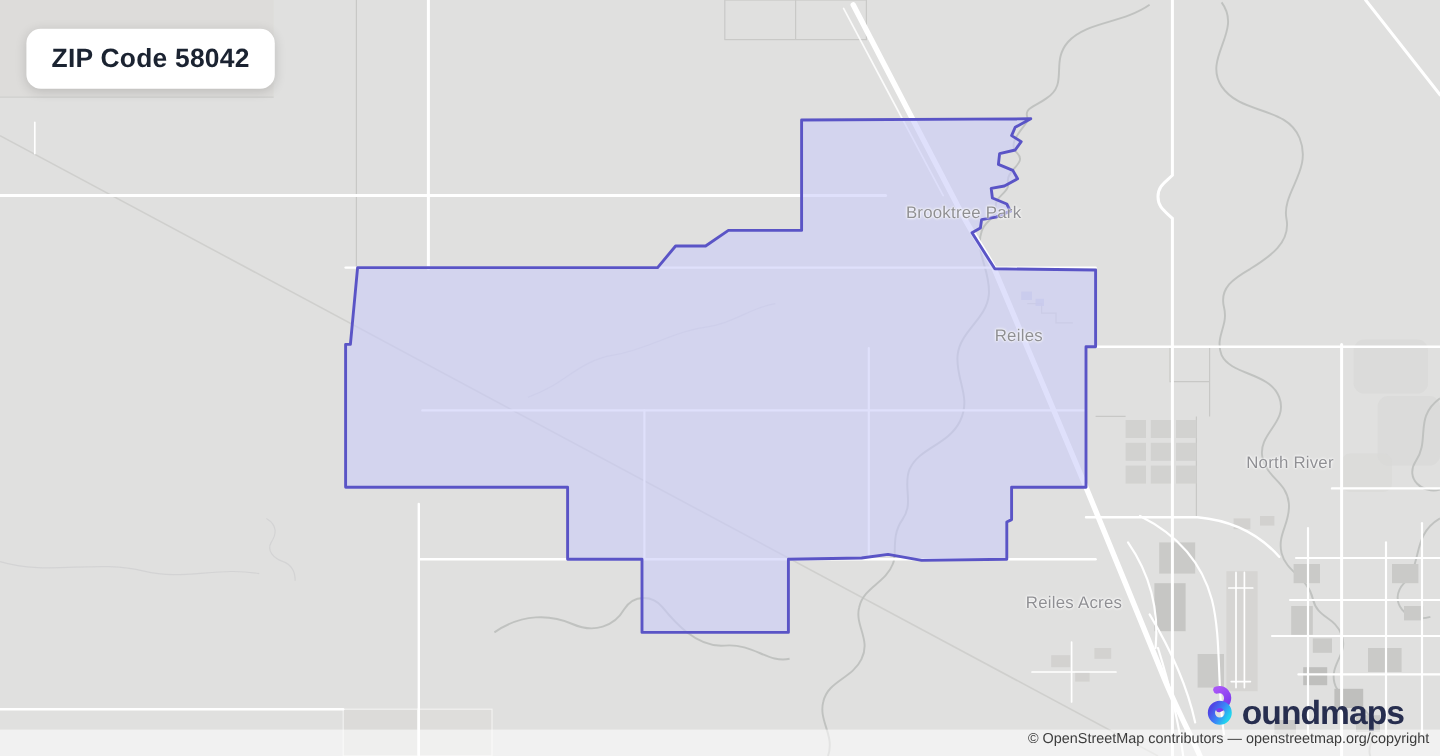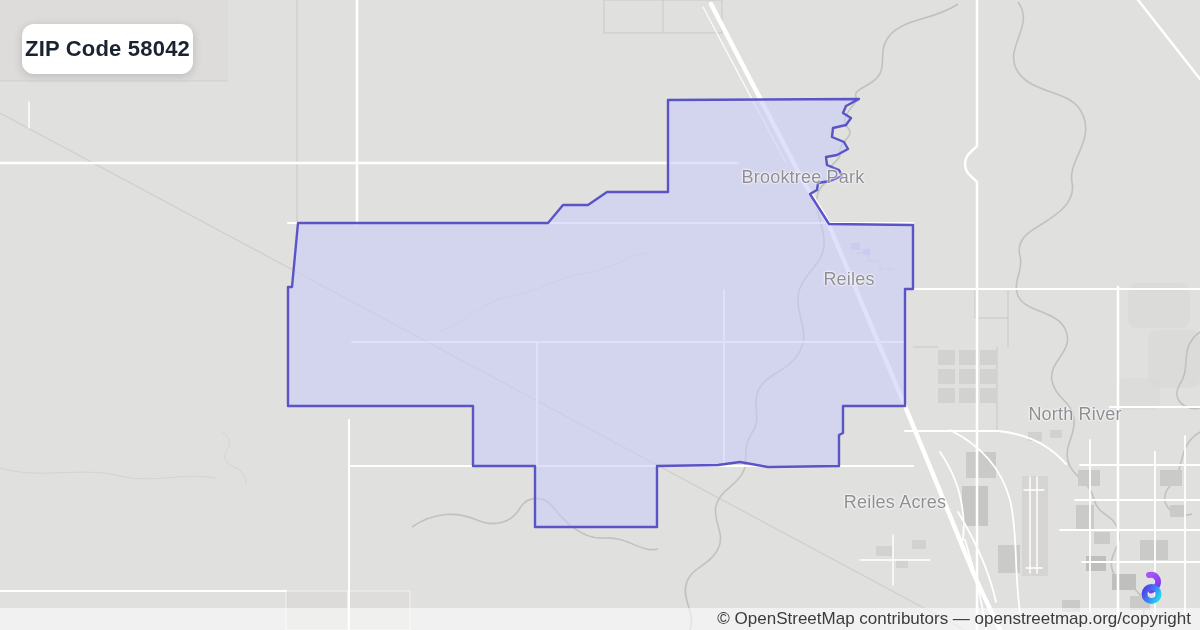--- a/index.html
+++ b/index.html
@@ -19,34 +19,34 @@
 
   .river{stroke:#bdbfbd;stroke-width:1.6;fill:none;opacity:.9}
   .creek{stroke:#cfcfd0;stroke-width:1;fill:none;opacity:.75}
   .rail{stroke:#cfcfcd;stroke-width:1.3}
   .gline{stroke:#c8c8c6;stroke-width:1;fill:none}
   .road{stroke:var(--road-color);fill:none;stroke-linecap:round}
   .w1{stroke-width:1.4}.w2{stroke-width:2}.w25{stroke-width:2.5}.w18{stroke-width:1.8}
   .hw{stroke-width:4.5}
   .zip-boundary{fill:var(--boundary-fill);stroke:var(--boundary-color);stroke-width:2.4;stroke-linejoin:round}
 
-  .map-label{position:absolute;transform:translate(-50%,-50%);font-size:18px;color:var(--label-color);
+  .map-label{position:absolute;transform:translate(-50%,-50%);font-size:14px;color:var(--label-color);
     white-space:nowrap;text-shadow:0 0 3px #fff,0 0 2px #fff,0 0 1px #fff;letter-spacing:.2px}
 
   .zip-badge{position:absolute;left:22px;top:24px;background:#fff;border-radius:12px;
-    padding:12px 3px;font-size:22px;font-weight:700;color:var(--badge-text-color);
+    padding:12px 21px;font-size:22px;font-weight:700;color:var(--badge-text-color);
     box-shadow:0 2px 10px rgba(0,0,0,.16);letter-spacing:.2px}
 
   .brand{position:absolute;right:30px;bottom:25px;display:flex;align-items:flex-end}
   .brand-text{font-size:28px;font-weight:800;color:var(--logo-text-color);line-height:1;
     letter-spacing:-.8px;transform:translateY(3px)}
 
   .attribution{position:absolute;left:0;right:0;bottom:0;height:22px;
-    background:rgba(255,255,255,.55);display:flex;justify-content:flex-end;align-items:center;
-    padding-right:9px;font-size:17px;color:var(--attribution-color)}
+    background:rgba(255,255,255,.55);display:flex;justify-content:flex-end;align-items:flex-start;
+    padding-right:9px;font-size:12px;color:var(--attribution-color)}
 </style>
 </head>
 <body>
 
 <div class="viewport">
 
   <svg class="map-svg" viewBox="0 0 1200 630" width="1200" height="630" aria-hidden="true">
     <defs>
       <linearGradient id="ringGrad" x1="0%" y1="20%" x2="100%" y2="80%">
         <stop offset="0%" stop-color="#4f46e5"></stop>
@@ -177,29 +177,30 @@
     <path class="zip-boundary" d="M668,100 L859,99
       L846,106 L843,113 L851,118 L846,125 L833,128 L832,137 L844,142 L848,149 L837,155 L826,157 L827,165
       L839,170 L842,176 L830,181 L818,183 L817,190 L810,194
       L829,224 L913,225 L913,289 L905,289 L905,406 L843,406 L843,433 L839,435 L839,466
       L768,467 L740,462 L718,465 L657,466 L657,527 L535,527 L535,466 L473,466 L473,406
       L288,406 L288,287 L292,287 L298,223 L548,223 L563,205 L588,205 L607,192 L668,192 Z"></path>
   </svg>
 
   <div class="map-label" style="left:803px;top:177px">Brooktree Park</div>
   <div class="map-label" style="left:849px;top:279px">Reiles</div>
-  <div class="map-label" style="left:1075px;top:414px">North River</div>
+  <div class="map-label" style="left:1075px;top:385px">North River</div>
   <div class="map-label" style="left:895px;top:502px">Reiles Acres</div>
 
   <div class="zip-badge">ZIP Code 58042</div>
 
   <div class="brand">
     <svg width="31" height="34" viewBox="0 0 31 34">
       <path d="M10,4 C16,2.5 20.5,7.5 18.5,13.5 C17.5,16.5 15,18.5 12,19.5" fill="none" stroke="url(#purpGrad)" stroke-width="6" stroke-linecap="round"></path>
       <circle cx="12.5" cy="23" r="7" fill="none" stroke="url(#ringGrad)" stroke-width="6"></circle>
     </svg>
+    <span class="brand-text">oundmaps</span>
   </div>
 
   <div class="attribution">
     <span>© OpenStreetMap contributors — openstreetmap.org/copyright</span>
   </div>
 
 </div>
 
 </body></html>

